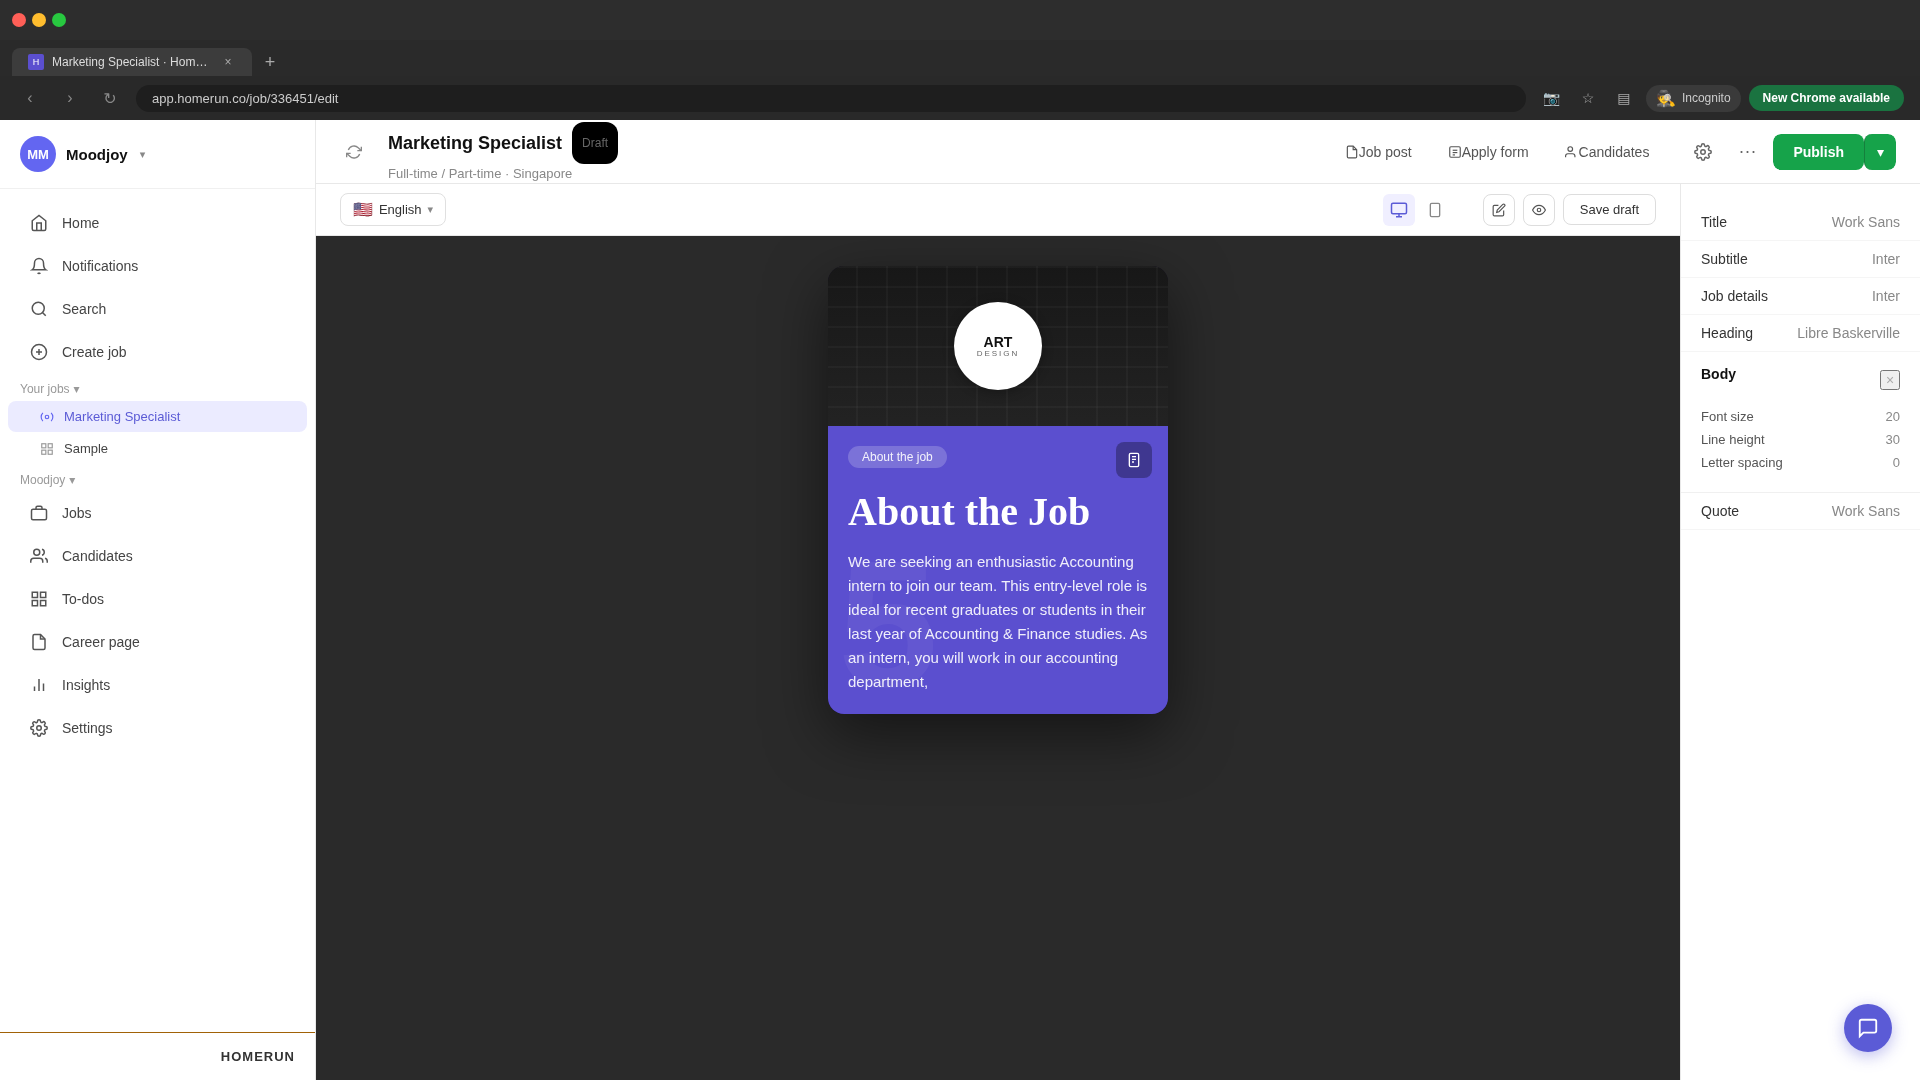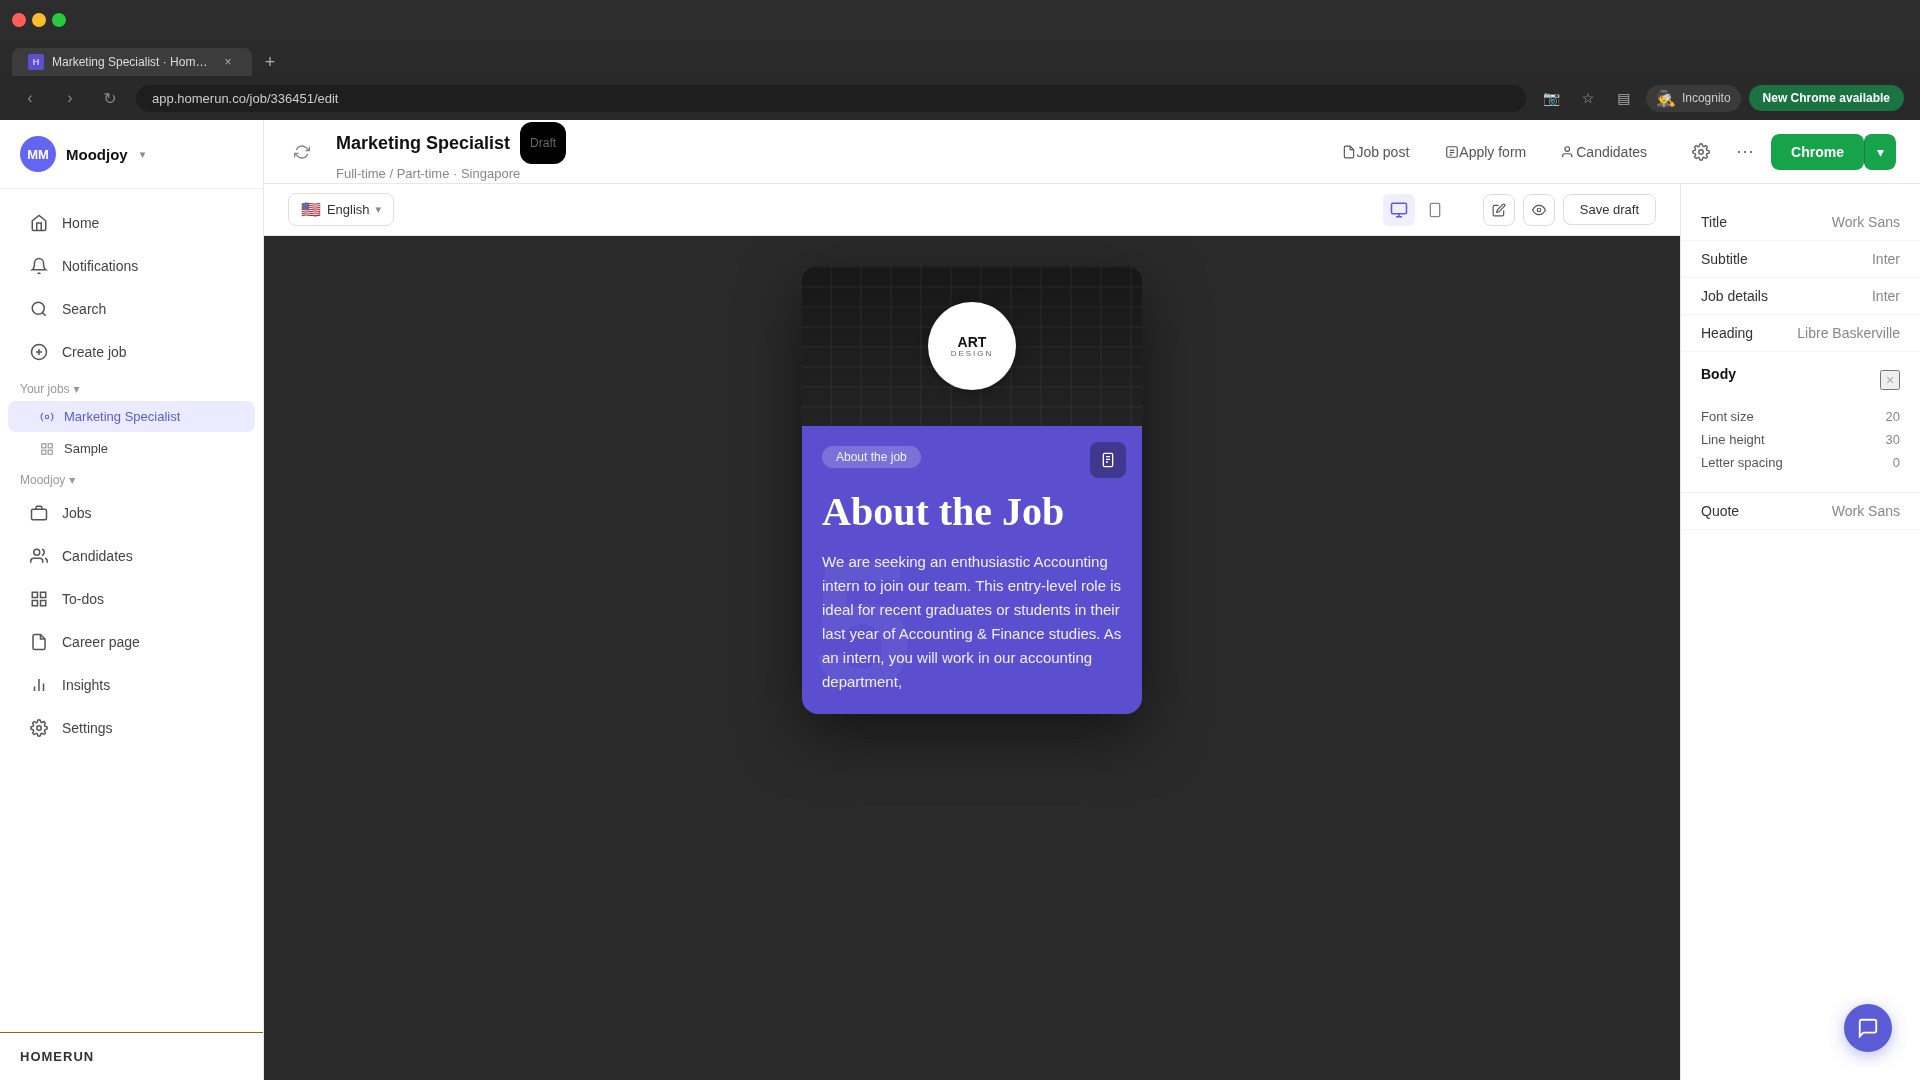--- a/index.html
+++ b/index.html
@@ -21,21 +21,21 @@
     .address-bar { flex: 1; background: #1e1e1e; border: none; border-radius: 20px; padding: 6px 16px; color: #ccc; font-size: 13px; outline: none; }
     .nav-actions { display: flex; align-items: center; gap: 8px; }
     .nav-icon { width: 28px; height: 28px; display: flex; align-items: center; justify-content: center; color: #aaa; cursor: pointer; font-size: 14px; }
     .incognito-badge { background: #3a3a3a; border-radius: 16px; padding: 4px 10px; display: flex; align-items: center; gap: 6px; color: #ccc; font-size: 12px; }
     .chrome-update { background: #1a7340; color: white; border-radius: 16px; padding: 6px 14px; font-size: 12px; font-weight: 600; cursor: pointer; }
 
     
     .app { display: flex; flex: 1; overflow: hidden; background: #fff; }
 
     
-    .sidebar { width: 264px; background: #fff; border-right: 1px solid #e8e8e8; display: flex; flex-direction: column; flex-shrink: 0; padding: 0; }
+    .sidebar { width: 316px; background: #fff; border-right: 1px solid #e8e8e8; display: flex; flex-direction: column; flex-shrink: 0; padding: 0; text-align: right; }
     .sidebar-header { padding: 16px 20px; display: flex; align-items: center; gap: 10px; border-bottom: 1px solid #f0f0f0; }
     .avatar { width: 36px; height: 36px; border-radius: 50%; background: #6366f1; display: flex; align-items: center; justify-content: center; color: white; font-size: 13px; font-weight: 600; }
     .company-name { font-size: 15px; font-weight: 600; color: #111; }
     .dropdown-icon { color: #888; font-size: 11px; margin-left: 2px; }
     .sidebar-nav { flex: 1; padding: 12px 0; overflow-y: auto; }
     .nav-item { display: flex; align-items: center; gap: 12px; padding: 10px 20px; cursor: pointer; border-radius: 8px; margin: 1px 8px; color: #444; font-size: 14px; transition: background 0.15s; }
     .nav-icon-wrap { width: 22px; height: 22px; display: flex; align-items: center; justify-content: center; }
     .nav-section { padding: 8px 20px 4px; font-size: 12px; color: #999; display: flex; align-items: center; gap: 4px; }
     .sidebar-footer { padding: 16px 20px; border-top: 1px solid #a16207; }
     .homerun-logo { font-size: 13px; font-weight: 800; color: #333; letter-spacing: 1px; }
@@ -326,21 +326,21 @@
 
       <div class="topbar-actions">
         <button class="icon-btn">
           <svg width="18" height="18" viewBox="0 0 24 24" fill="none" stroke="#666" stroke-width="2">
               <circle cx="12" cy="12" r="3"></circle>
               <path d="M19.4 15a1.65 1.65 0 00.33 1.82l.06.06a2 2 0 010 2.83 2 2 0 01-2.83 0l-.06-.06a1.65 1.65 0 00-1.82-.33 1.65 1.65 0 00-1 1.51V21a2 2 0 01-4 0v-.09A1.65 1.65 0 009 19.4a1.65 1.65 0 00-1.82.33l-.06.06a2 2 0 01-2.83-2.83l.06-.06A1.65 1.65 0 004.68 15a1.65 1.65 0 00-1.51-1H3a2 2 0 010-4h.09A1.65 1.65 0 004.6 9a1.65 1.65 0 00-.33-1.82l-.06-.06a2 2 0 012.83-2.83l.06.06A1.65 1.65 0 009 4.68a1.65 1.65 0 001-1.51V3a2 2 0 014 0v.09a1.65 1.65 0 001 1.51 1.65 1.65 0 001.82-.33l.06-.06a2 2 0 012.83 2.83l-.06.06A1.65 1.65 0 0019.4 9a1.65 1.65 0 001.51 1H21a2 2 0 010 4h-.09a1.65 1.65 0 00-1.51 1z"></path>
             </svg>
         </button>
         <button class="icon-btn" style="font-size:18px; color:#666;">···</button>
         <div style="display:flex; border-radius:8px; overflow:hidden;">
-          <button class="publish-btn">Chrome</button>
+          <button class="publish-btn">Publish</button>
           <button class="publish-dropdown">
             <span>▾</span>
           </button>
         </div>
       </div>
     </div>
 
     <div style="flex:1; display:flex; overflow:hidden;">
 
       <div style="flex:1; display:flex; flex-direction:column; overflow:hidden; background:#2d2d2d;">

